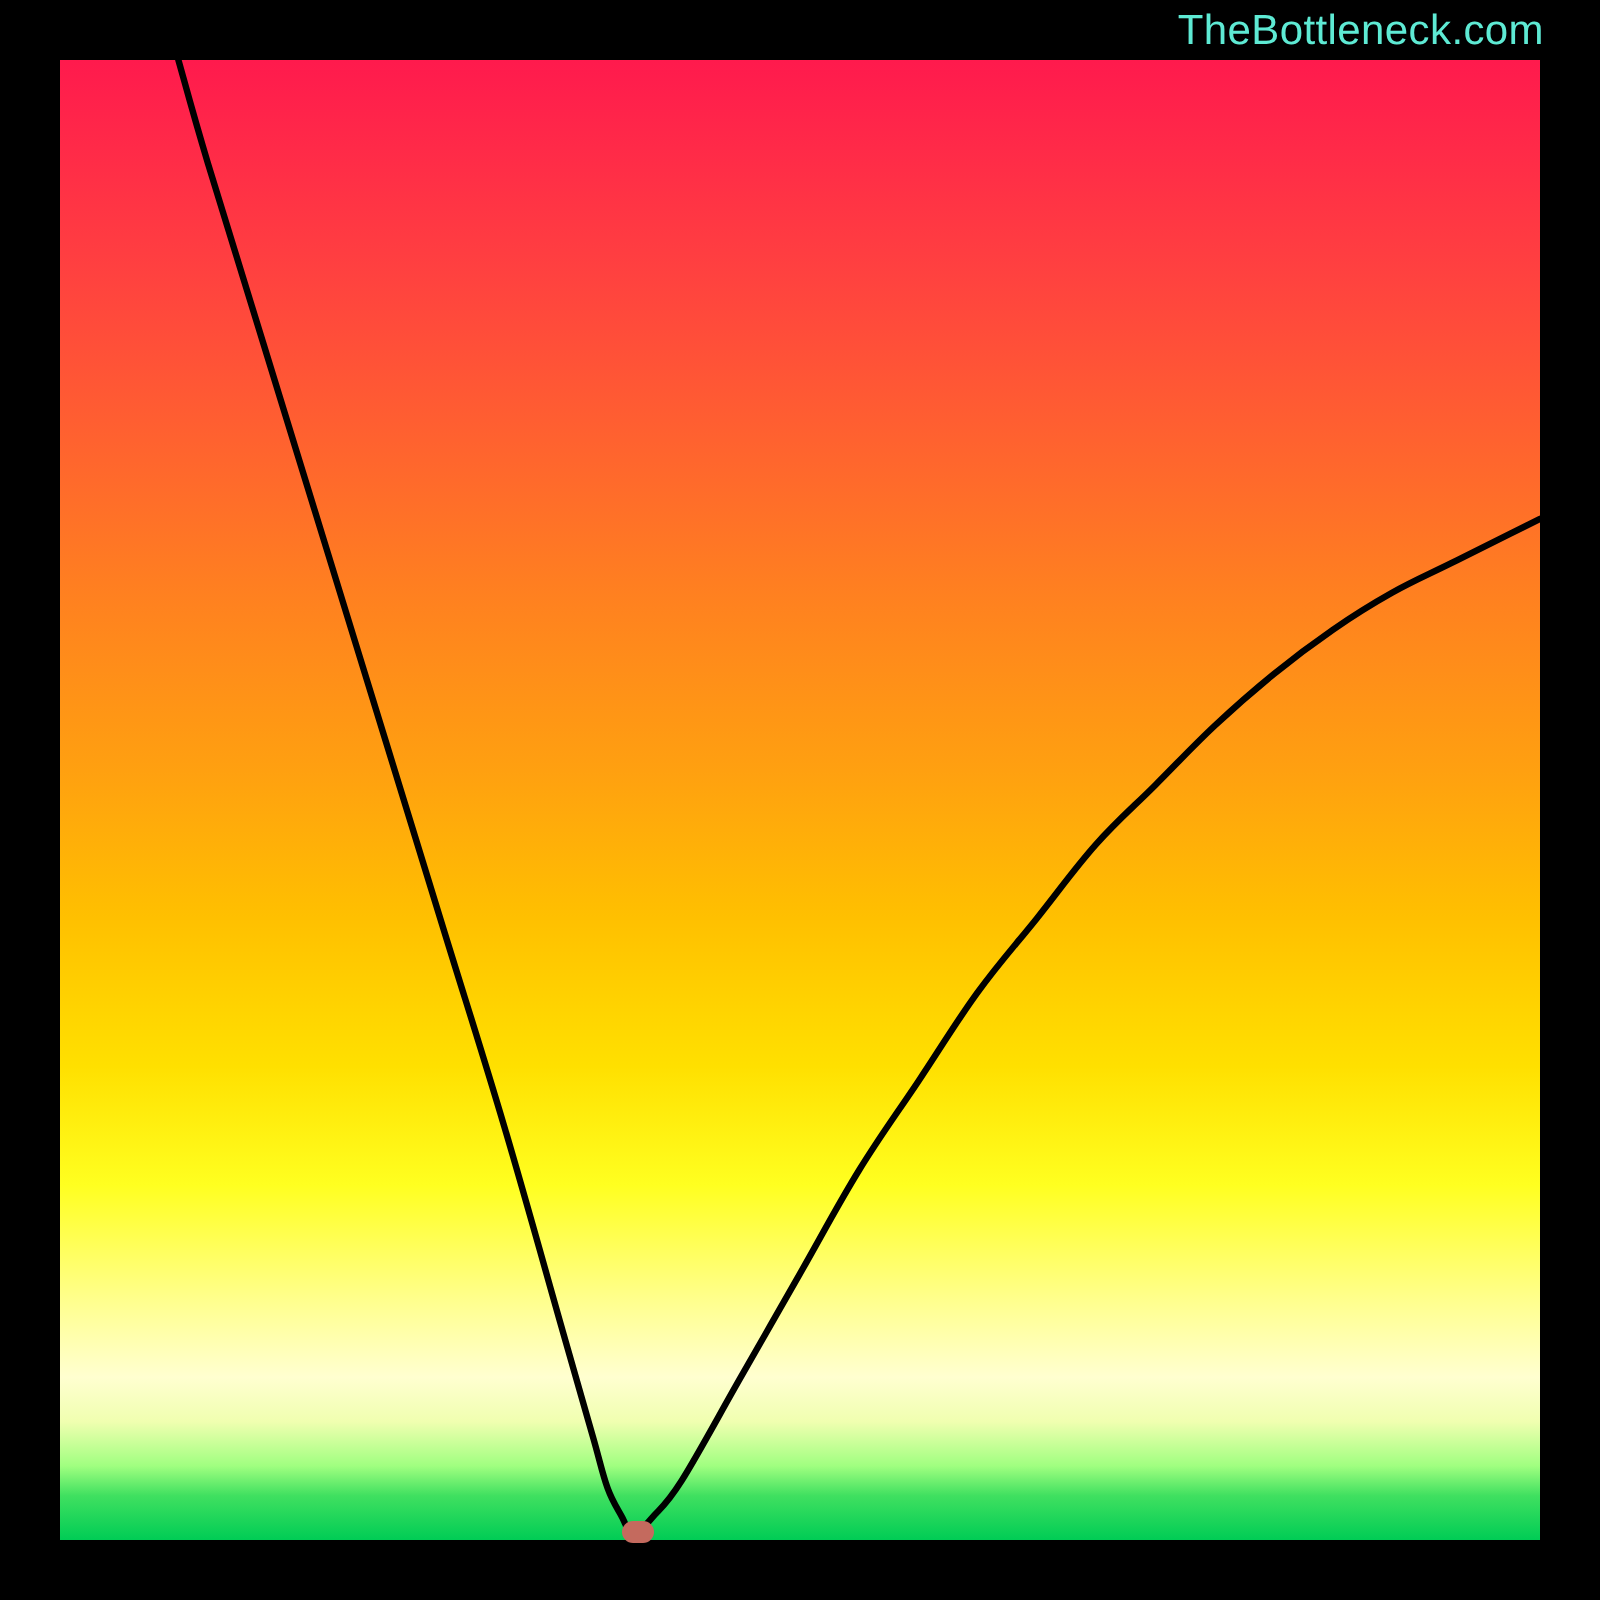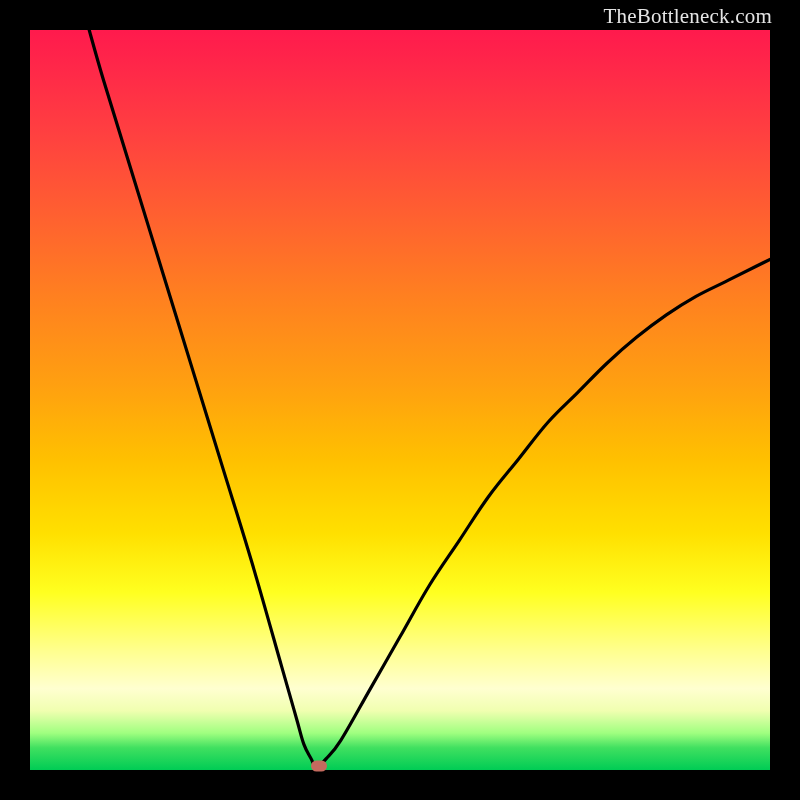--- a/index.html
+++ b/index.html
@@ -30,23 +30,23 @@
       #ffffd0 89%,
       #f0ffb0 92%,
       #a0ff80 95%,
       #40e060 97%,
       #00cc55 100%);
   }
   .watermark {
     position: absolute;
     top: 4px;
     right: 28px;
-    font-family: Liberation Serif, serif;
+    font-family: Liberation Sans, sans-serif;
     font-size: 21px;
-    color: #e5e5e5;
+    color: #5eead4;
     letter-spacing: 0.2px;
   }
   svg.curve {
     position: absolute;
     left: 0;
     top: 0;
     width: 740px;
     height: 740px;
   }
   .marker {

